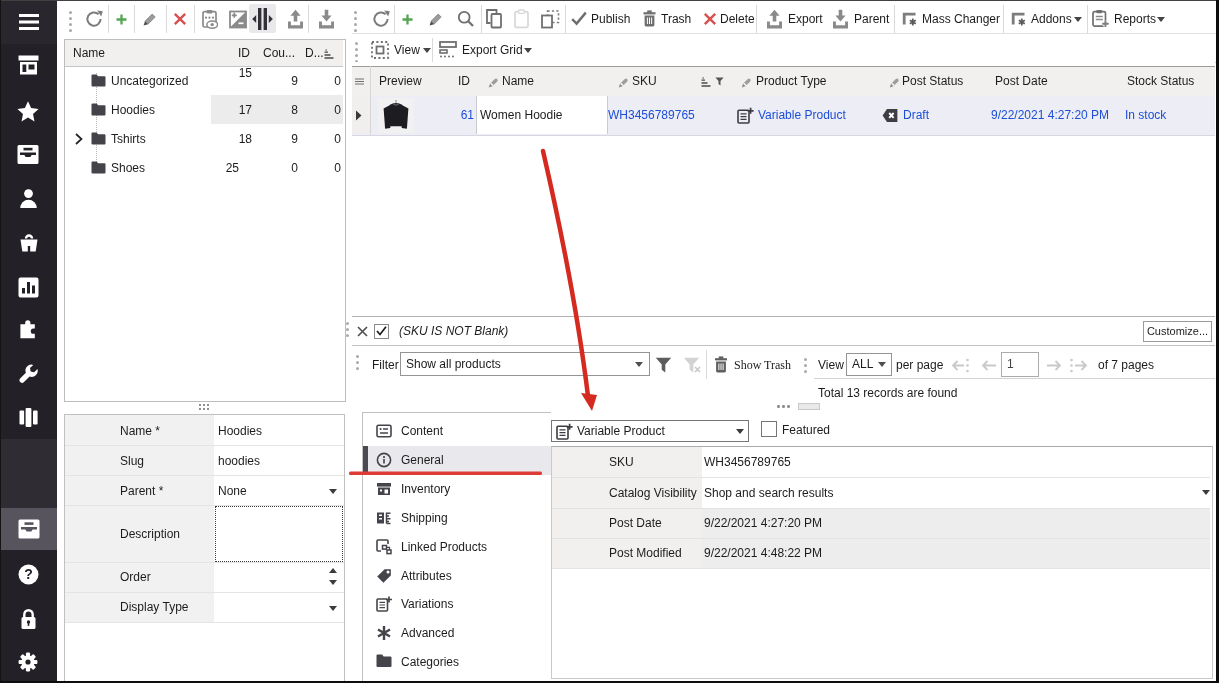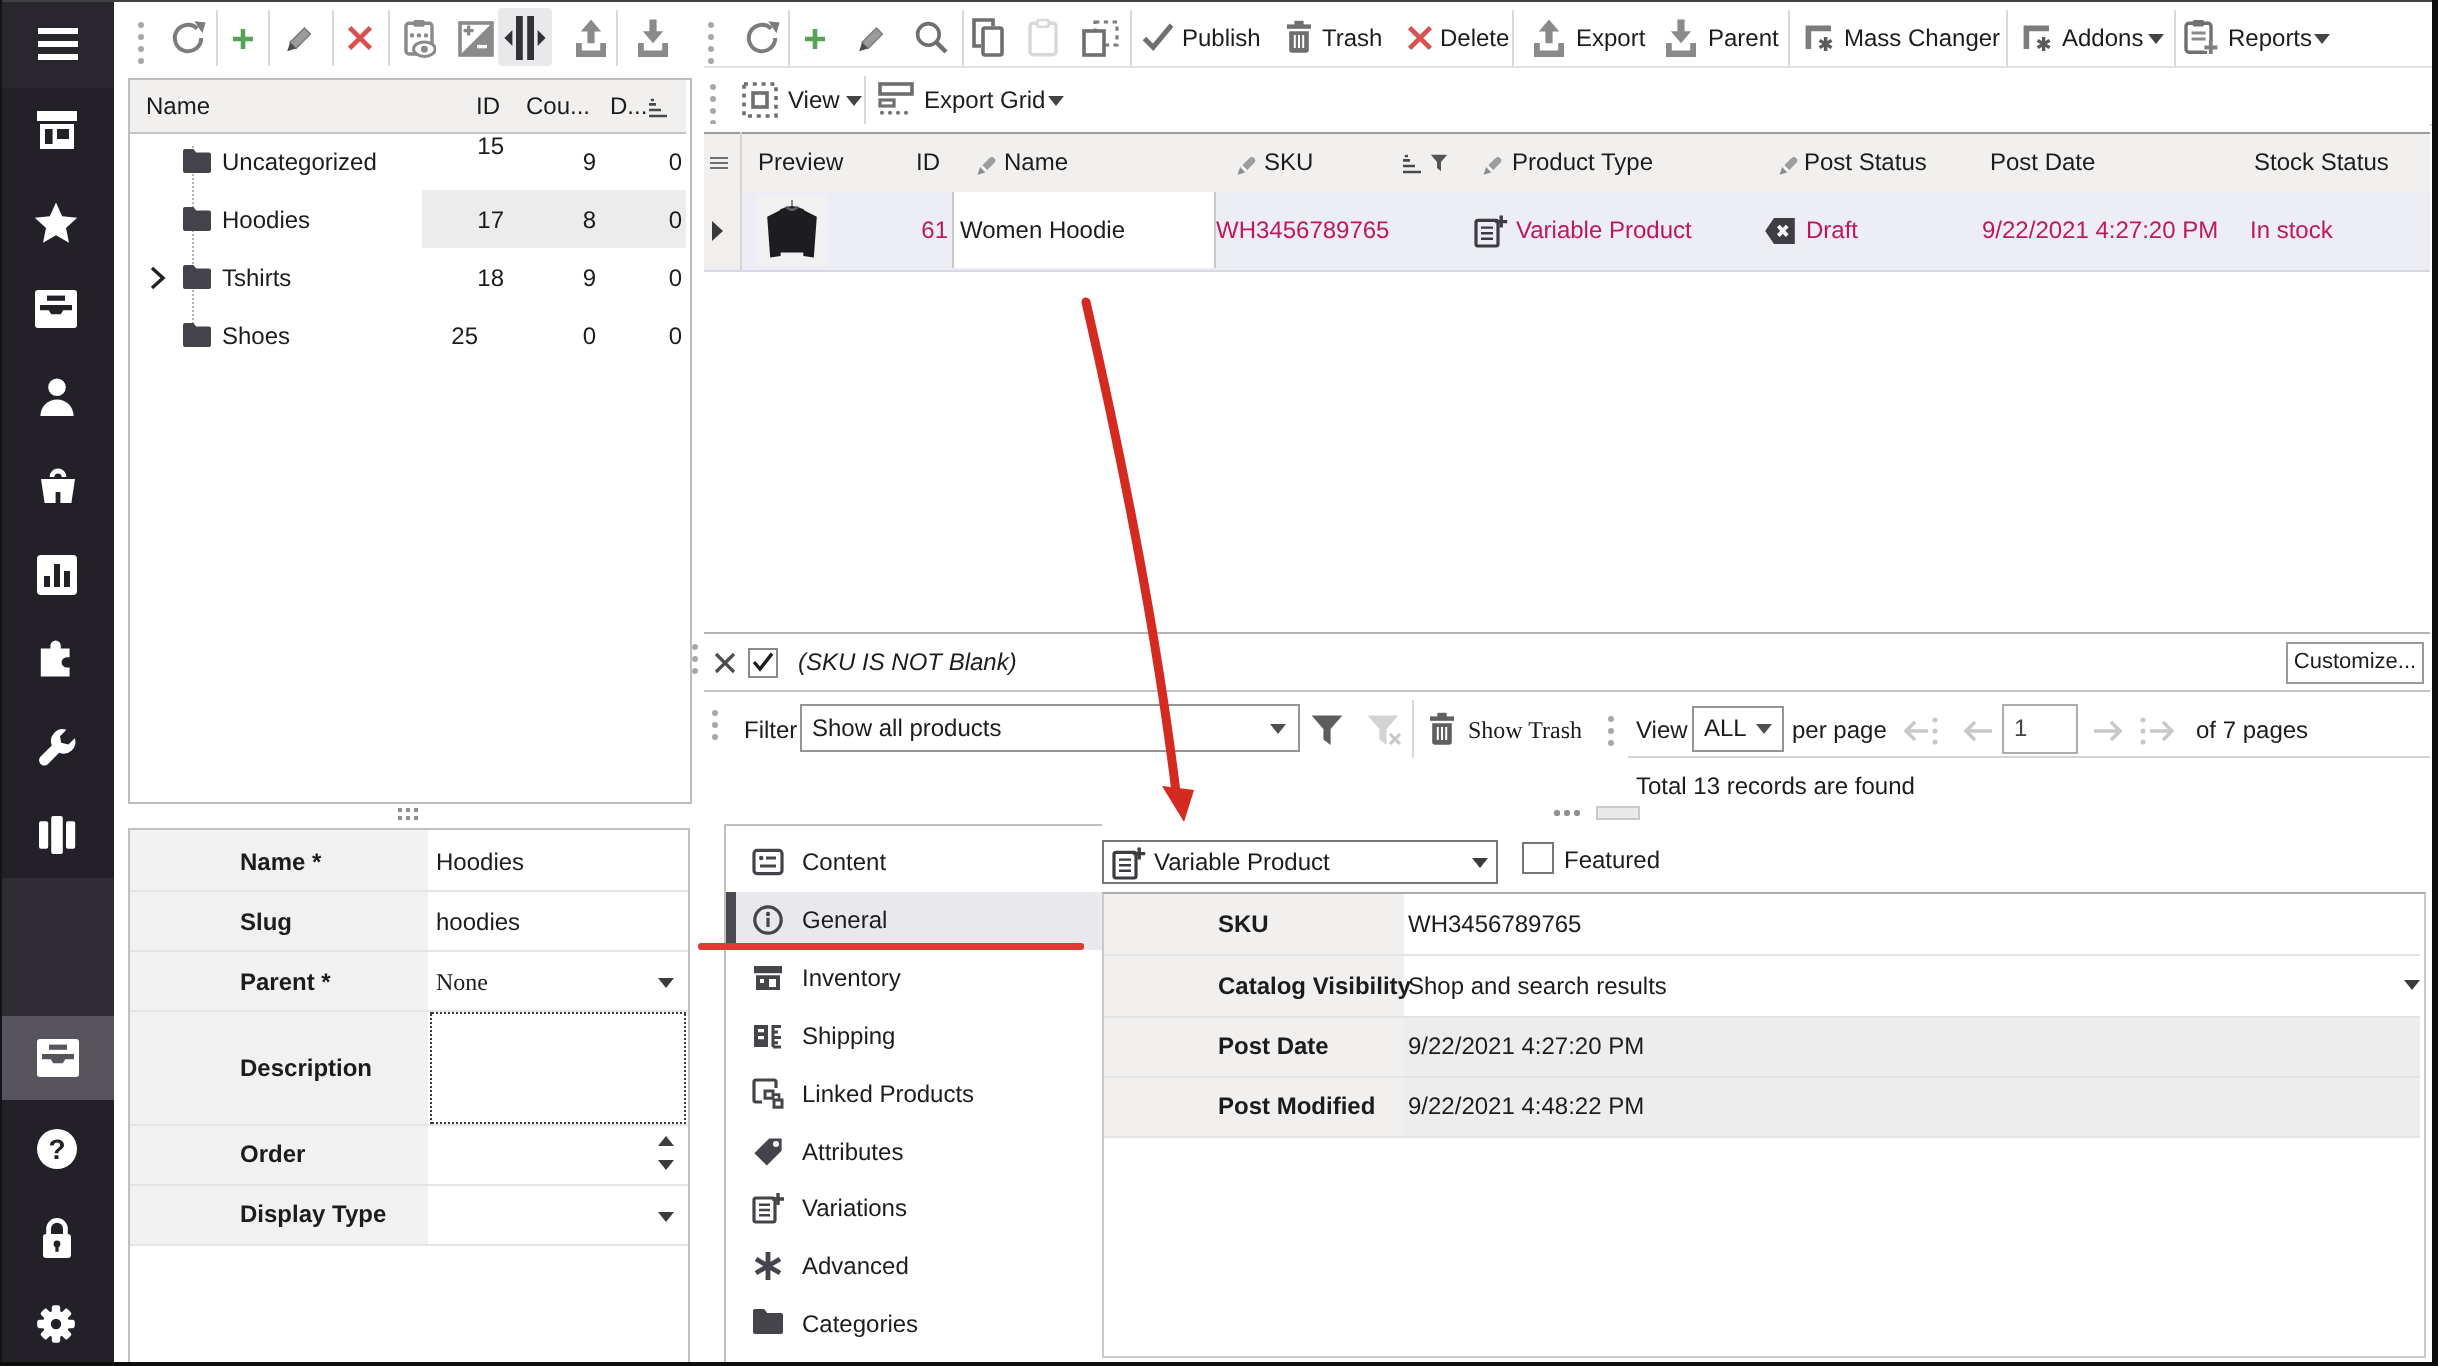--- a/index.html
+++ b/index.html
@@ -1,20 +1,20 @@
 <!DOCTYPE html>
 <html><head>
 <meta charset="utf-8">
 <style>
 html,body{margin:0;padding:0;}
 body{width:1219px;height:683px;position:relative;overflow:hidden;
   font-family:"Liberation Sans",sans-serif;font-size:12px;color:#1c1c1c;background:#fff;}
 .abs{position:absolute;}
-.b{font-weight:bold;padding-left:39px;}
-.purple{color:#be185d;}
+.b{font-weight:normal;padding-left:39px;}
+.purple{color:#1d4ed8;}
 .sep{position:absolute;width:1px;background:#d9d9d9;}
 .vgrip{position:absolute;width:3px;}
 .vgrip i{display:block;width:3px;height:3px;border-radius:50%;background:#a9a9a9;margin:0 0 3px 0;}
 svg{display:block;}
 .ddarrow{position:absolute;width:0;height:0;border-left:4px solid transparent;border-right:4px solid transparent;border-top:5px solid #444;}
 </style>
 </head>
 <body>
 
 <div class="abs" id="sidebar" style="left:0;top:0;width:57px;height:683px;background:#232127;"></div>
@@ -495,21 +495,21 @@
   <div class="abs" style="left:0;top:177px;width:279px;height:1px;background:#e4e4e4;"></div>
   <div class="abs" style="left:0;top:207px;width:279px;height:1px;background:#e4e4e4;"></div>
   <div class="abs b" style="left:16px;top:9px;">Name *</div>
   <div class="abs b" style="left:16px;top:39px;">Slug</div>
   <div class="abs b" style="left:16px;top:69px;">Parent *</div>
   <div class="abs b" style="left:16px;top:112px;">Description</div>
   <div class="abs b" style="left:16px;top:155px;">Order</div>
   <div class="abs b" style="left:16px;top:185px;">Display Type</div>
   <div class="abs" style="left:153px;top:9px;">Hoodies</div>
   <div class="abs" style="left:153px;top:39px;">hoodies</div>
-  <div class="abs" style="left:153px;top:69px;font-family:Liberation Serif, serif;">None</div>
+  <div class="abs" style="left:153px;top:69px;">None</div>
   <div class="ddarrow" style="left:264px;top:74px;border-top-color:#3c3c3c;"></div>
   <div class="abs" style="left:150px;top:91px;width:126px;height:54px;border:1px dotted #3a3a3a;background:#fff;"></div>
   <svg class="abs" style="left:263px;top:152px;" width="10" height="20" viewBox="0 0 10 20">
     <polygon points="5,1 9,6 1,6" fill="#3c3c3c"></polygon>
     <polygon points="5,18 9,13 1,13" fill="#3c3c3c"></polygon>
   </svg>
   <div class="ddarrow" style="left:264px;top:191px;border-top-color:#3c3c3c;"></div>
 </div>
 
 <div class="abs" id="tabs" style="left:350px;top:412px;width:194px;height:270px;border-top:1px solid #c0c0c0;border-left:1px solid #c0c0c0;border-right:1px solid #c0c0c0;background:#fff;overflow:hidden;margin-left:12px;">

